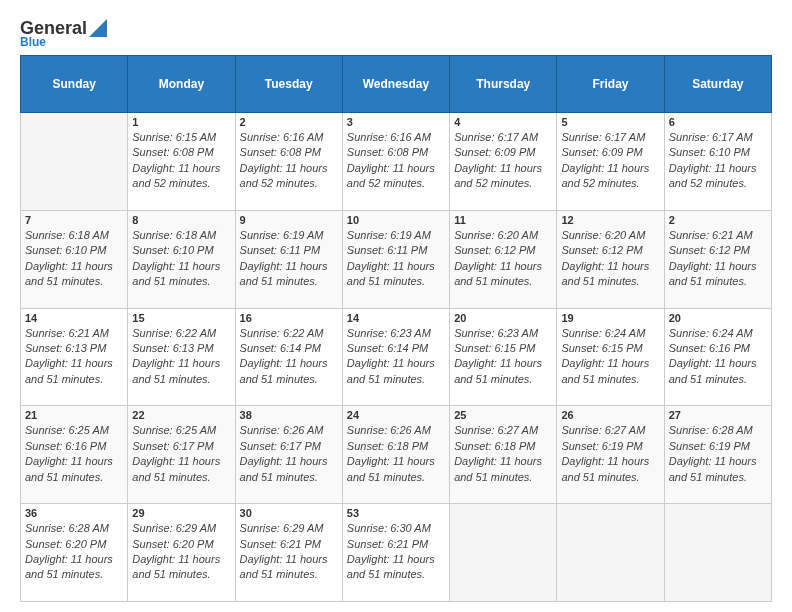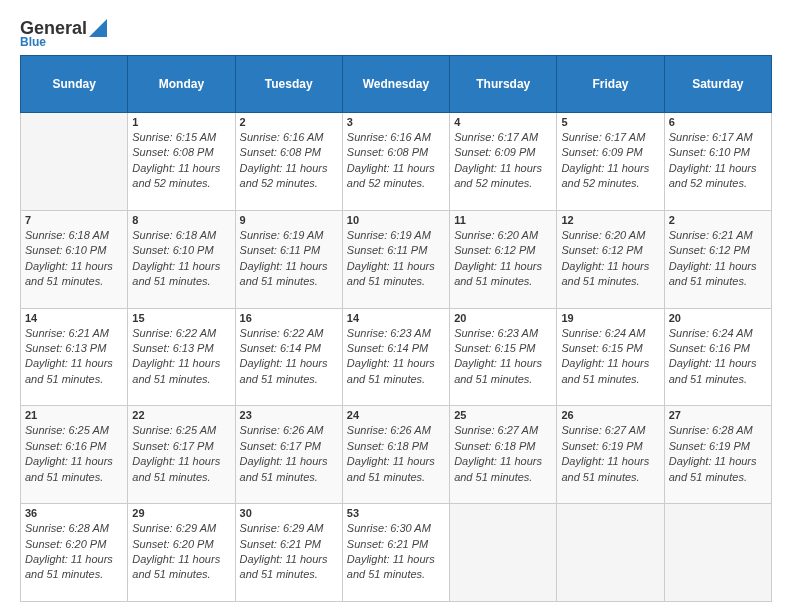--- a/index.html
+++ b/index.html
@@ -210,21 +210,21 @@
         <tr style="background: #84cc16;">
           <td>
             <span class="day-number">21</span>
             <div class="day-info">Sunrise: 6:25 AM<br>Sunset: 6:16 PM<br>Daylight: 11 hours and 51 minutes.</div>
           </td>
           <td>
             <span class="day-number">22</span>
             <div class="day-info">Sunrise: 6:25 AM<br>Sunset: 6:17 PM<br>Daylight: 11 hours and 51 minutes.</div>
           </td>
           <td>
-            <span class="day-number">23</span>
+            <span class="day-number">38</span>
             <div class="day-info">Sunrise: 6:26 AM<br>Sunset: 6:17 PM<br>Daylight: 11 hours and 51 minutes.</div>
           </td>
           <td>
             <span class="day-number">24</span>
             <div class="day-info">Sunrise: 6:26 AM<br>Sunset: 6:18 PM<br>Daylight: 11 hours and 51 minutes.</div>
           </td>
           <td>
             <span class="day-number">25</span>
             <div class="day-info">Sunrise: 6:27 AM<br>Sunset: 6:18 PM<br>Daylight: 11 hours and 51 minutes.</div>
           </td>

